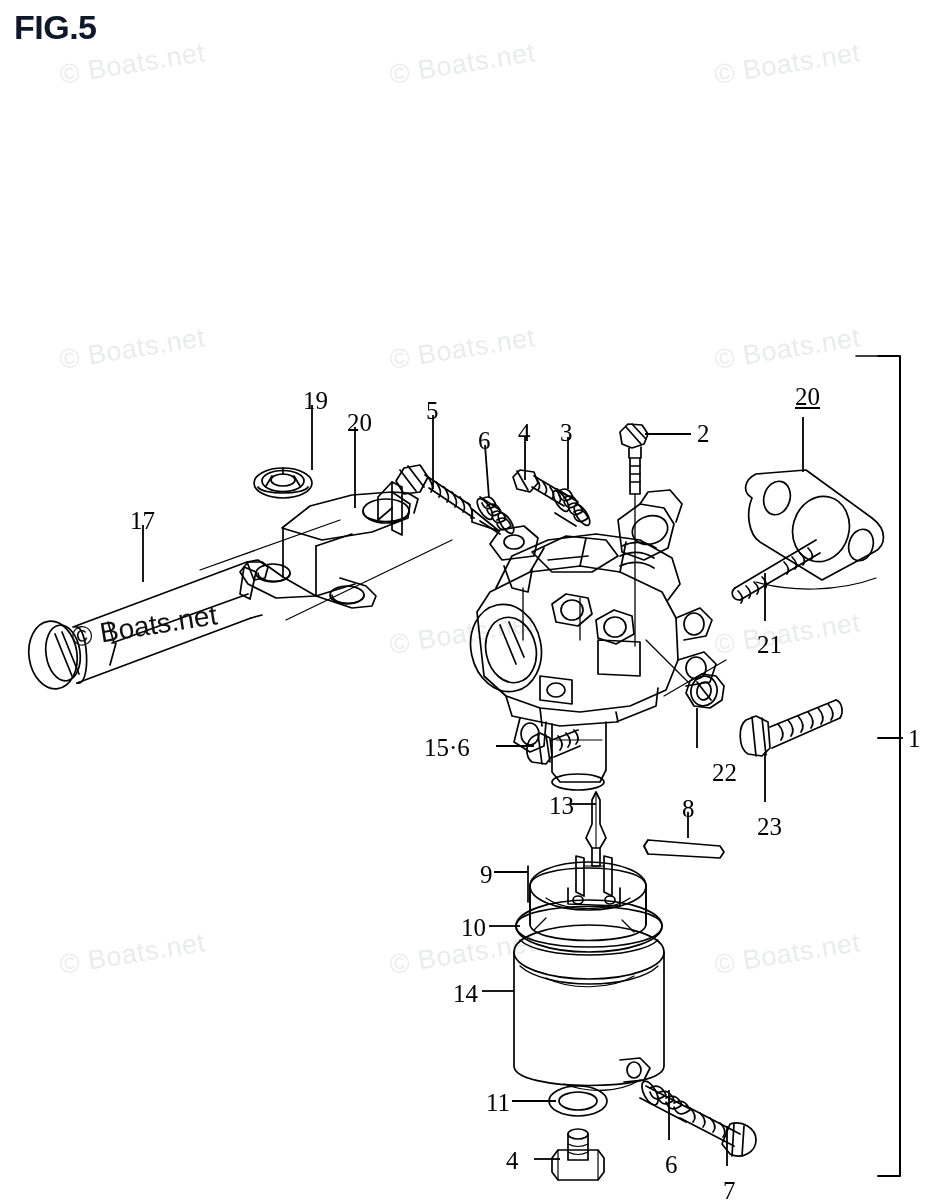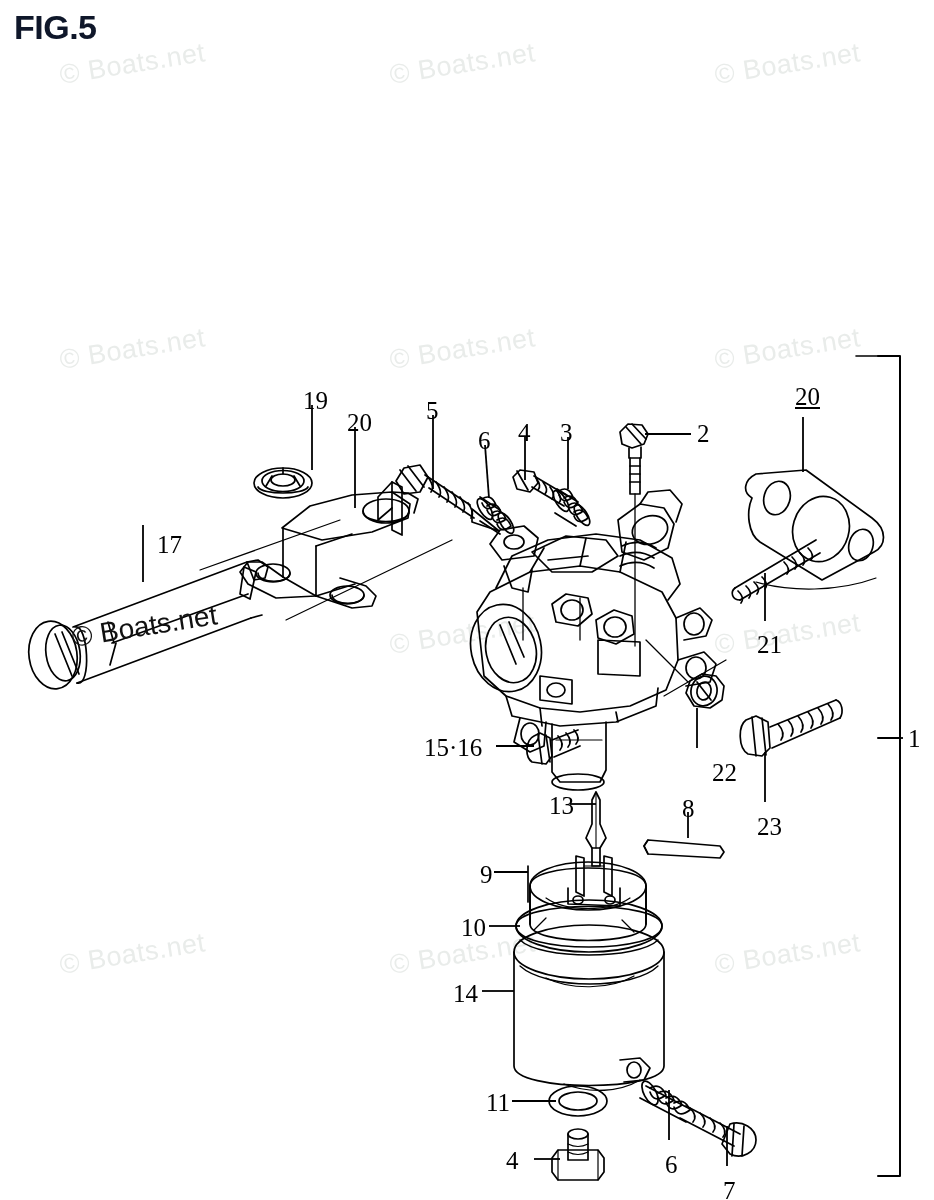--- a/index.html
+++ b/index.html
@@ -423,22 +423,22 @@
       <div class="callout" style="left: 478px; top: 428px;">6</div>
       <div class="callout" style="left: 665px; top: 1152px;">6</div>
       <div class="callout" style="left: 723px; top: 1178px;">7</div>
       <div class="callout" style="left: 682px; top: 796px;">8</div>
       <div class="callout" style="left: 480px; top: 862px;">9</div>
       <div class="callout" style="left: 461px; top: 915px;">10</div>
       <div class="callout" style="left: 486px; top: 1090px;">11</div>
       <div class="callout" style="left: 506px; top: 1148px;">4</div>
       <div class="callout" style="left: 541px; top: 793px; margin-left: 8px;">13</div>
       <div class="callout" style="left: 453px; top: 981px;">14</div>
-      <div class="callout" style="left: 424px; top: 735px;">15·16</div>
-      <div class="callout" style="left: 130px; top: 532px; margin-left: 27px;">17</div>
+      <div class="callout" style="left: 424px; top: 735px;">15·6</div>
+      <div class="callout" style="left: 130px; top: 508px;">17</div>
       <div class="callout" style="left: 347px; top: 410px;">20</div>
       <div class="callout" style="left: 303px; top: 388px;">19</div>
       <div class="callout" style="left: 795px; top: 384px; text-decoration: underline;">20</div>
       <div class="callout" style="left: 757px; top: 632px;">21</div>
       <div class="callout" style="left: 712px; top: 760px; text-align: right;">22</div>
       <div class="callout" style="left: 757px; top: 814px;">23</div>
     </div>
 
 <div id="watermark-dark" style="left: 72px; top: 622px;">© Boats.net</div>
   </div>

